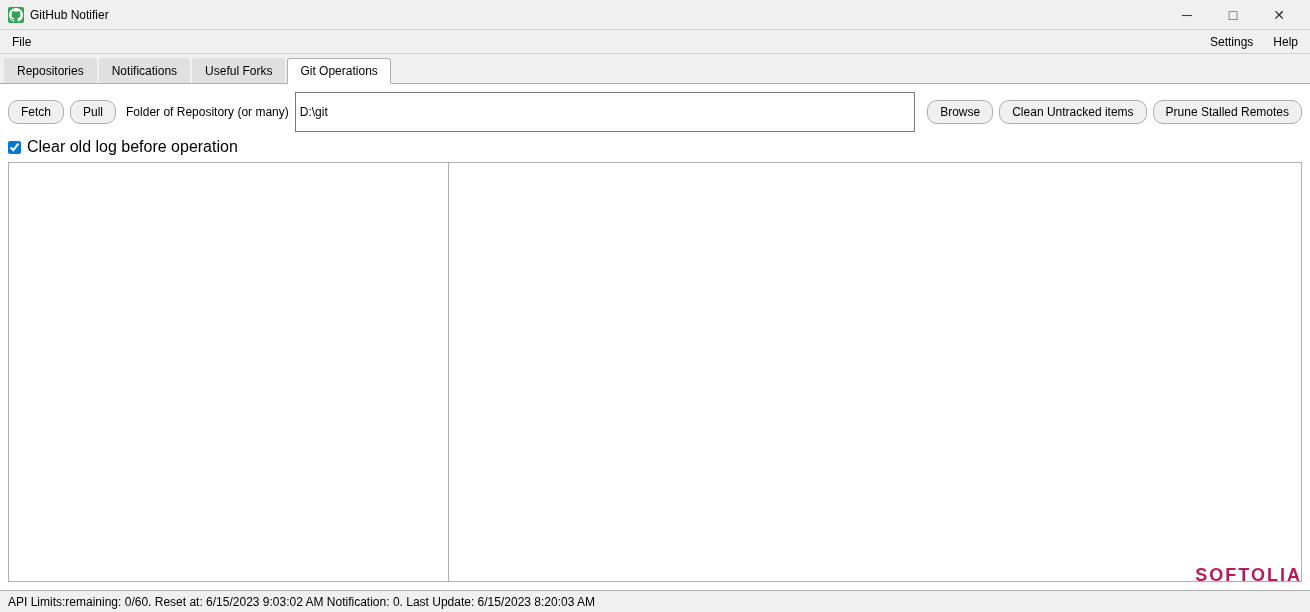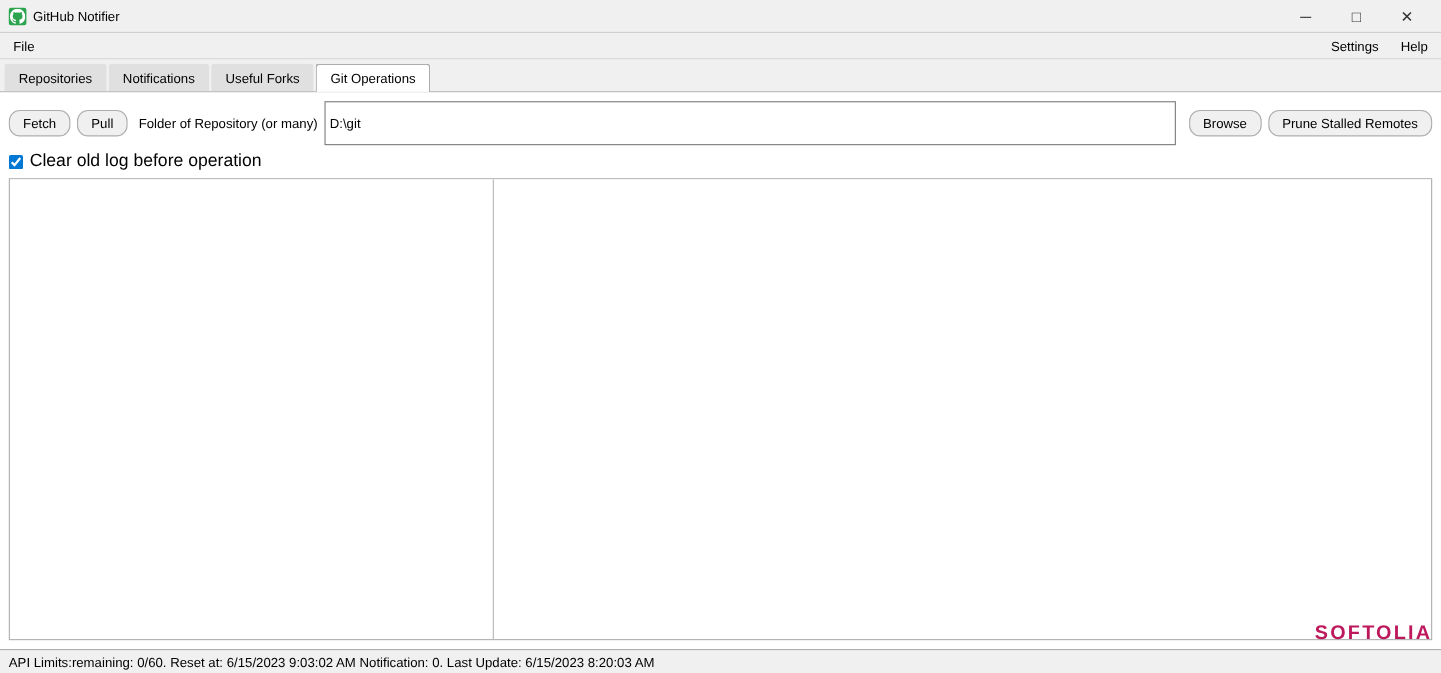--- a/index.html
+++ b/index.html
@@ -290,20 +290,21 @@
 <div class="main-content">
 
   <div class="toolbar-row">
     <button class="btn">Fetch</button>
     <button class="btn">Pull</button>
     <span class="folder-label">Folder of Repository (or many)</span>
     <input class="folder-input" type="text" value="D:\git" style="">
     <div class="right-buttons">
       <div class="right-buttons-row">
         <button class="btn">Browse</button>
+        <button class="btn">Clean Untracked items</button>
         <button class="btn">Prune Stalled Remotes</button>
       </div>
     </div>
   </div>
 
   <div class="checkbox-row">
     <input type="checkbox" id="clear-log-cb" checked="" style="">
     <label class="checkbox-label" for="clear-log-cb">Clear old log before operation</label>
   </div>
 

